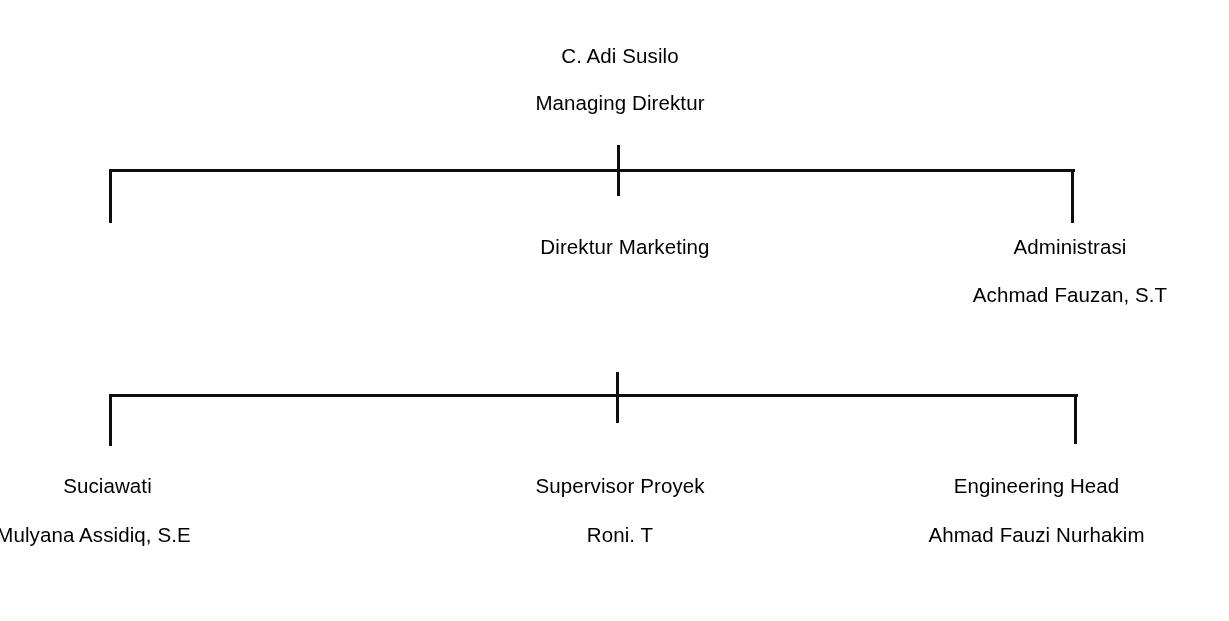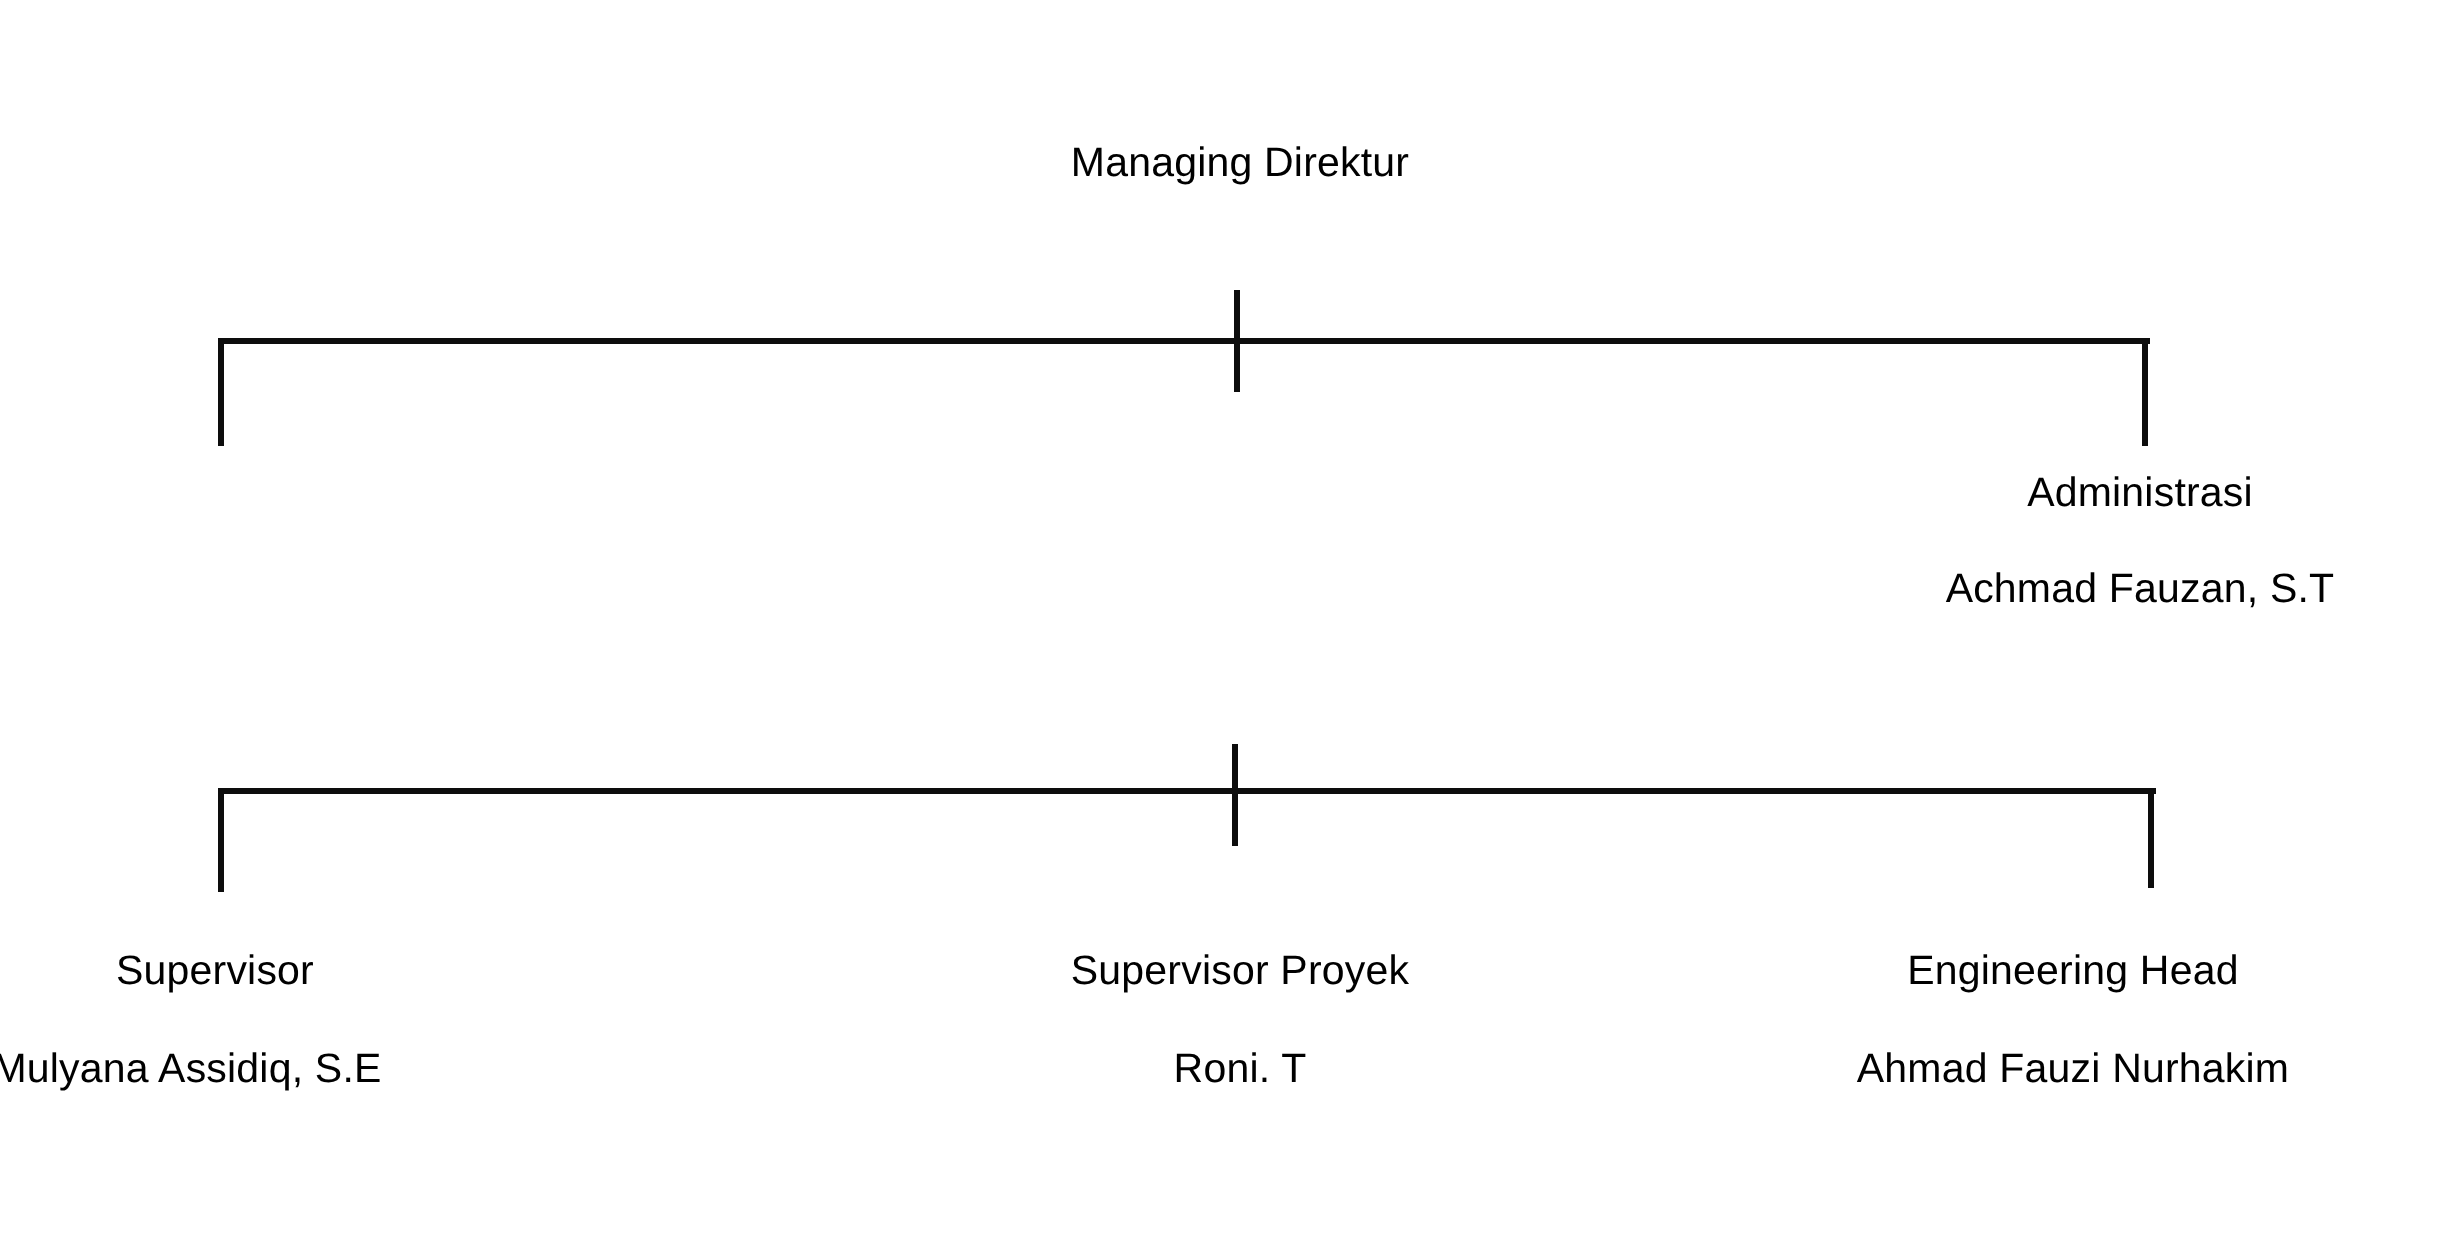--- a/index.html
+++ b/index.html
@@ -50,50 +50,52 @@
     background: #0d0d0d;
     width: 3px;
   }
 </style>
 </head>
 <body>
 
 <div id="chart-canvas">
 
   <div class="node node-root" style="left:420px; top:46px; width:400px;">
+    <span class="node-title">C. Adi Susilo</span>
     <span class="node-person" style="margin-top:26px;">Managing Direktur</span>
   </div>
 
   <div>
     <div class="conn-v" style="left:617px; top:145px; height:27px;"></div>
     <div class="conn-h" style="left:109px; top:169px; width:966px;"></div>
     <div class="conn-v" style="left:109px; top:169px; height:54px;"></div>
     <div class="conn-v" style="left:617px; top:169px; height:27px;"></div>
     <div class="conn-v" style="left:1071px; top:169px; height:54px;"></div>
   </div>
 
 
   <div class="node" style="left:425px; top:237px; width:400px;">
+    <span class="node-title">Direktur Marketing</span>
   </div>
 
   <div class="node" style="left:920px; top:237px; width:300px;">
     <span class="node-title">Administrasi</span>
     <span class="node-person" style="margin-top:27px;">Achmad Fauzan, S.T</span>
   </div>
 
   <div>
     <div class="conn-v" style="left:616px; top:372px; height:23px;"></div>
     <div class="conn-h" style="left:109px; top:394px; width:969px;"></div>
     <div class="conn-v" style="left:109px; top:394px; height:52px;"></div>
     <div class="conn-v" style="left:616px; top:394px; height:29px;"></div>
     <div class="conn-v" style="left:1074px; top:394px; height:50px;"></div>
   </div>
 
   <div class="node" style="left:0px; top:476px; width:215px;">
-    <span class="node-title">Supervisor</span>
+    <span class="node-title">Suciawati</span>
     <span class="node-person" style="margin-top:28px; margin-left:-24px;">Mulyana Assidiq, S.E</span>
   </div>
 
   <div class="node" style="left:430px; top:476px; width:380px;">
     <span class="node-title">Supervisor Proyek</span>
     <span class="node-person" style="margin-top:28px;">Roni. T</span>
   </div>
 
   <div class="node" style="left:892px; top:476px; width:289px;">
     <span class="node-title">Engineering Head</span>

